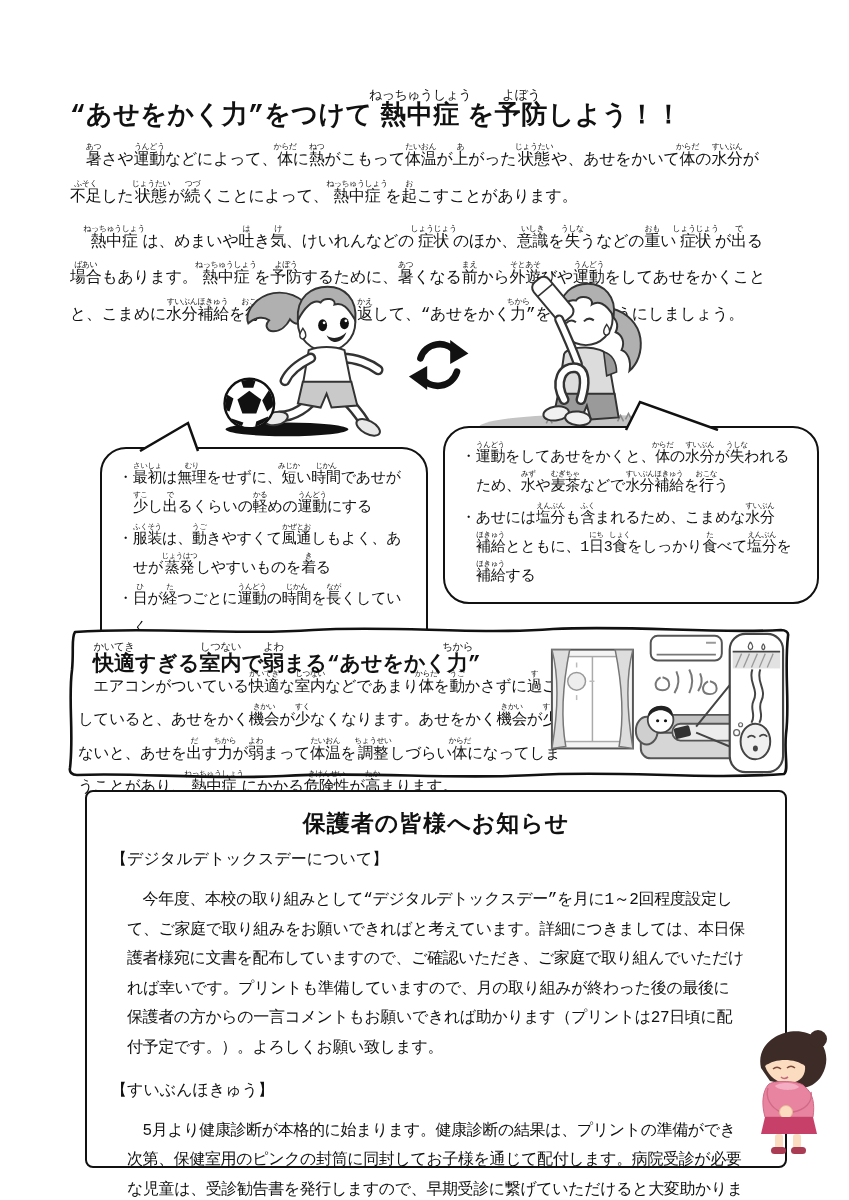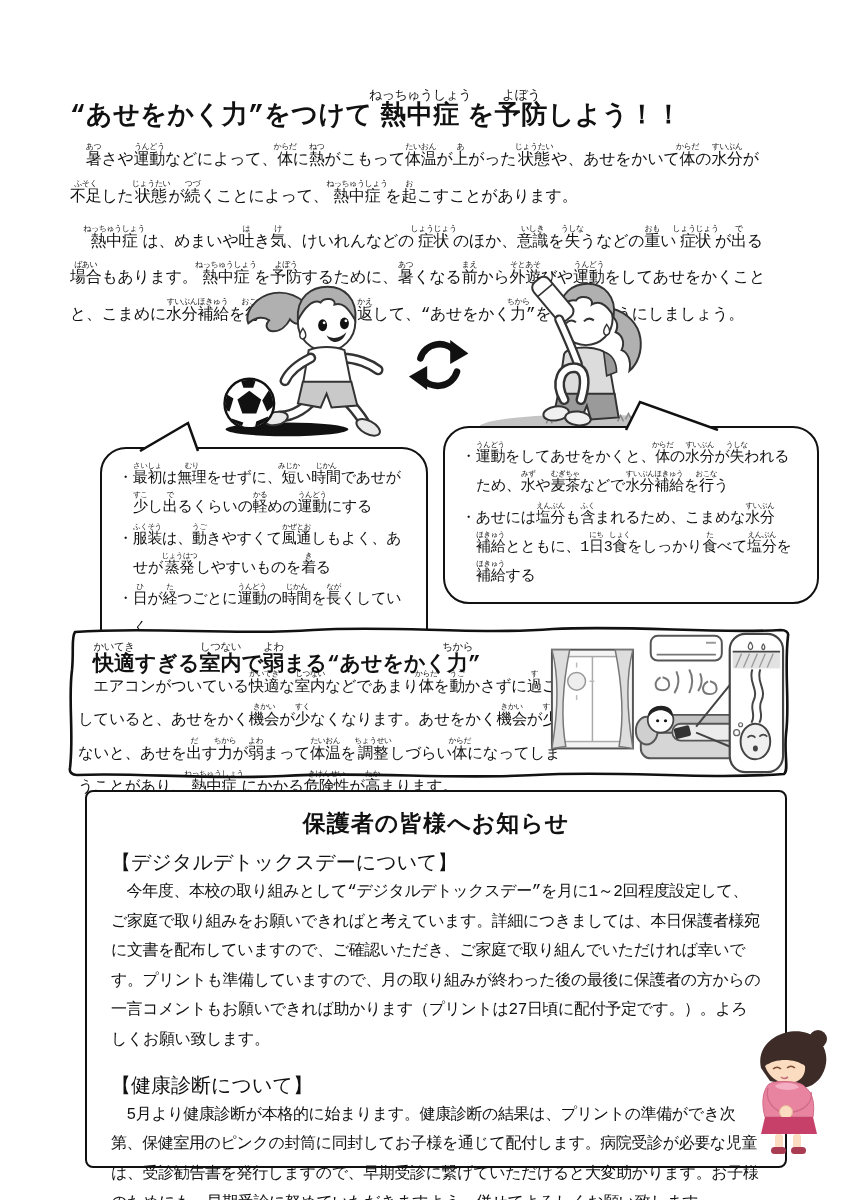--- a/index.html
+++ b/index.html
@@ -18,22 +18,22 @@
   .bubble p{margin:0;font-size:15px;line-height:1.95;letter-spacing:-0.3px;padding-left:1em;text-indent:-1em;}
   #bubble-exercise{left:100px;top:447px;width:328px;}
   #bubble-hydration{left:443px;top:426px;width:376px;}
   #indoor-box{left:63px;top:622px;width:730px;height:162px;}
   #indoor-border{position:absolute;left:0;top:0;}
   #indoor-heading{position:absolute;left:16px;top:5px;margin:14px;font-size:21px;font-weight:bold;line-height:1.7;white-space:nowrap;}
   #indoor-body{position:absolute;left:15px;top:48px;width:492px;margin:0;font-size:15.5px;line-height:2.15;letter-spacing:-0.3px;}
   #indoor-scene{position:absolute;right:5px;top:7px;}
   #notice-box{left:85px;top:790px;width:702px;height:378px;box-sizing:border-box;border:2.6px solid #111;border-radius:8px;padding:8px 24px;background:#fff;}
   #notice-heading{text-align:center;font-size:23px;font-weight:bold;margin:8px 0 6px;letter-spacing:1px;}
-  .sec-title{margin:10px 0 2px;font-size:20px;font-weight:normal;}
-  .sec-body{margin:0;font-size:16px;line-height:1.85;letter-spacing:-0.4px;}
+  .sec-title{margin:10px 0 2px;font-size:16px;font-weight:normal;}
+  .sec-body{margin:16px;font-size:16px;line-height:1.85;letter-spacing:-0.4px;}
   #bowing-girl{left:751px;top:1022px;}
 </style>
 </head>
 <body>
 
 <div class="page">
 
   <h1 id="title" class="abs">“あせをかく力”をつけて<ruby>熱中症<rt>ねっちゅうしょう</rt></ruby>を<ruby>予防<rt>よぼう</rt></ruby>しよう！！</h1>
 
   <div id="intro" class="abs">
@@ -202,21 +202,21 @@
     </svg>
   </div>
 
   <div id="notice-box" class="abs">
     <h2 id="notice-heading">保護者の皆様へお知らせ</h2>
     <section>
       <h3 class="sec-title">【デジタルデトックスデーについて】</h3>
       <p class="sec-body">　今年度、本校の取り組みとして“デジタルデトックスデー”を月に1～2回程度設定して、ご家庭で取り組みをお願いできればと考えています。詳細につきましては、本日保護者様宛に文書を配布していますので、ご確認いただき、ご家庭で取り組んでいただければ幸いです。プリントも準備していますので、月の取り組みが終わった後の最後に保護者の方からの一言コメントもお願いできれば助かります（プリントは27日頃に配付予定です。）。よろしくお願い致します。</p>
     </section>
     <section>
-      <h3 class="sec-title" style="margin-top:16px">【健康診断について】</h3>
+      <h3 class="sec-title" style="margin-top:16px">【すいぶんほきゅう】</h3>
       <p class="sec-body">　5月より健康診断が本格的に始まります。健康診断の結果は、プリントの準備ができ次第、保健室用のピンクの封筒に同封してお子様を通じて配付します。病院受診が必要な児童は、受診勧告書を発行しますので、早期受診に繋げていただけると大変助かります。お子様のためにも、早期受診に努めていただきますよう、併せてよろしくお願い致します。</p>
     </section>
   </div>
 
   <svg id="bowing-girl" class="abs" width="94" height="134" viewBox="0 0 94 134">
     <path d="M10,46 C4,20 34,4 56,11 C75,17 80,38 71,53 C66,62 57,66 50,66 L19,59 Z" fill="#3d2b27"></path>
     <circle cx="67" cy="17" r="9" fill="#3d2b27"></circle>
     <path d="M14,44 C18,56 28,62 40,61 C50,60 55,52 54,44 C44,36 24,36 14,44 Z" fill="#fcdcc0"></path>
     <path d="M22,47 q4,-3.5 8,0" stroke="#7a4a3a" stroke-width="1.6" fill="none"></path>
     <path d="M36,46 q4,-3.5 8,0" stroke="#7a4a3a" stroke-width="1.6" fill="none"></path>

